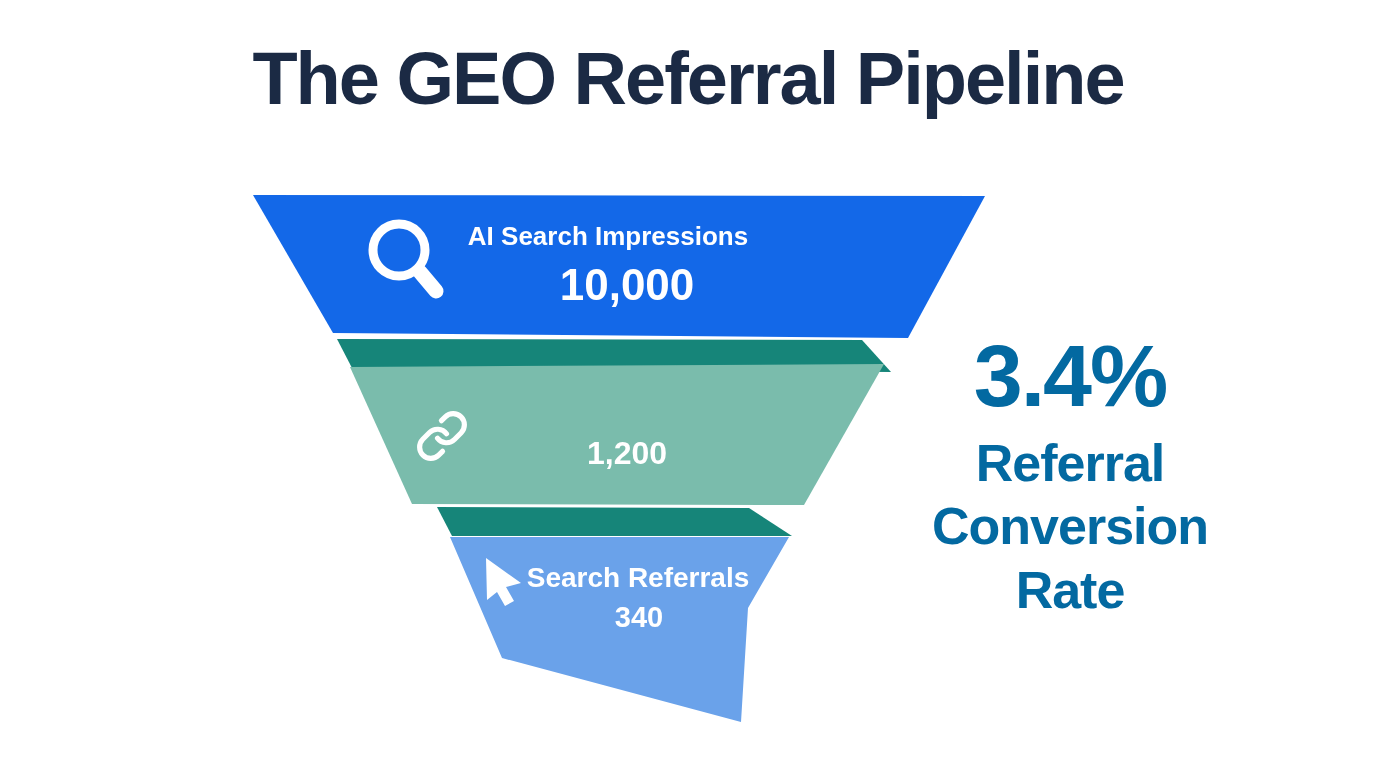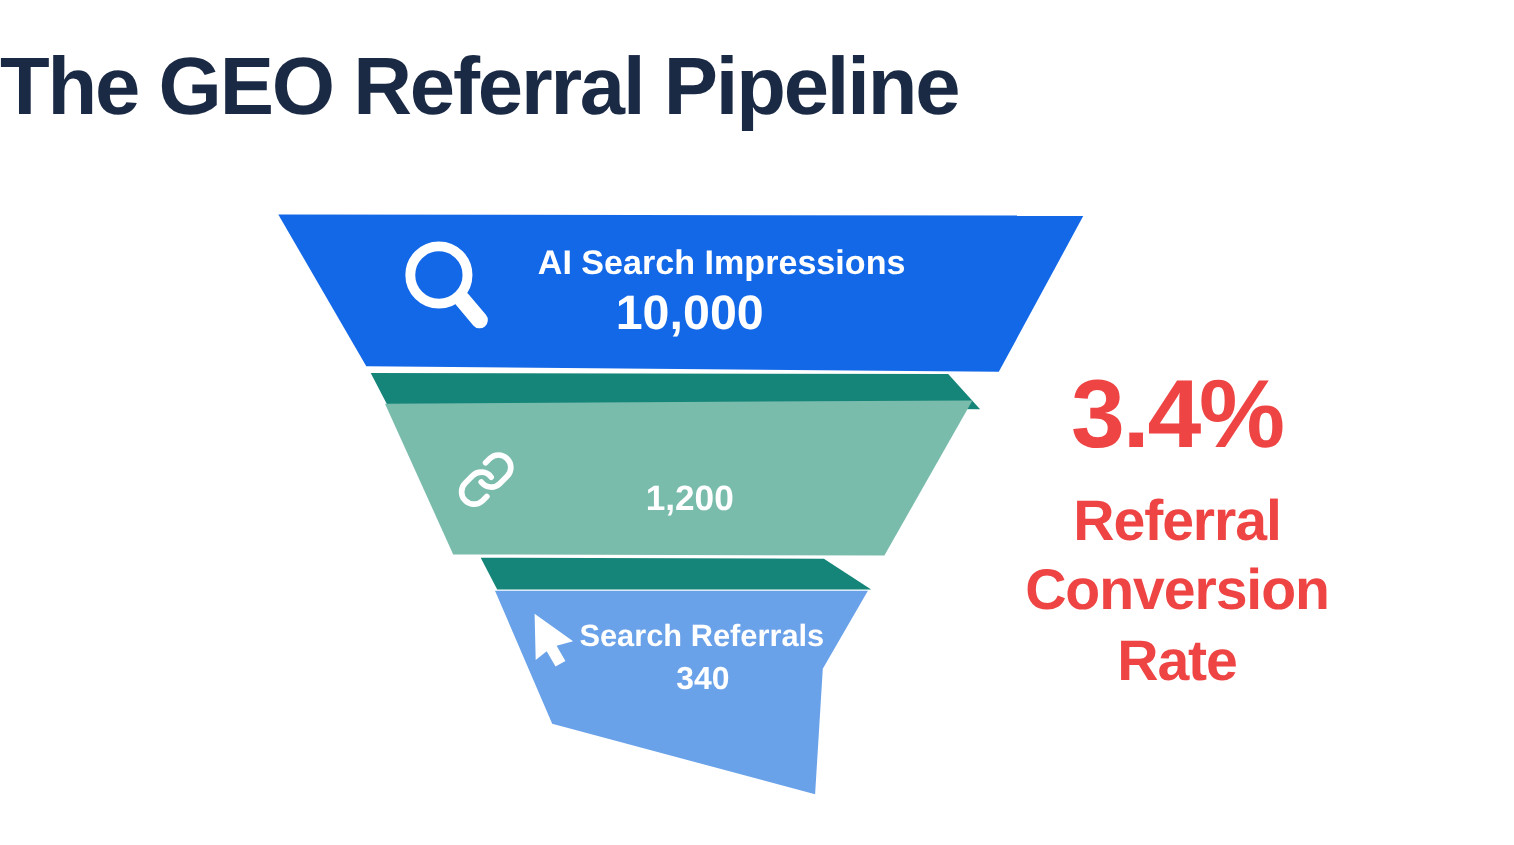--- a/index.html
+++ b/index.html
@@ -5,50 +5,51 @@
   html,body{margin:0;padding:0;background:#ffffff;}
   .canvas{
     position:relative;
     width:1376px;height:768px;
     background:#ffffff;
     overflow:hidden;
     font-family:"Liberation Sans", sans-serif;
   }
   .title{
     position:absolute;top:42px;left:0;width:100%;
+    text-align:center;
     font-size:74px;font-weight:800;letter-spacing:-2px;
     color:#1b2a44;
     line-height:1;
   }
   .funnel-svg{position:absolute;left:0;top:0;width:1376px;height:768px;}
   .stage-text{
     position:absolute;
     transform:translateX(-50%);
     color:#ffffff;
     font-weight:700;
     white-space:nowrap;
     line-height:1;
     text-align:center;
   }
-  .s1-label{left:656px;top:223px;font-size:31px;}
+  .s1-label{left:608px;top:223px;font-size:26px;}
   .s1-value{left:627px;top:263px;font-size:44px;}
   .s2-label{left:633px;top:396px;font-size:31px;}
   .s2-value{left:627px;top:437px;font-size:32px;}
   .s3-label{left:638px;top:564px;font-size:28px;}
   .s3-value{left:639px;top:603px;font-size:29px;}
   .stat{
     position:absolute;left:898px;top:332px;width:344px;
-    text-align:center;color:#ef4444;
+    text-align:center;color:#0369a1;
   }
   .stat-value{
     font-size:88px;font-weight:800;letter-spacing:-2px;line-height:1;
   }
   .stat-label{
     font-size:52px;font-weight:800;letter-spacing:-1px;line-height:1.22;
-    margin-top:23px;
+    margin-top:12px;
   }
 </style>
 </head>
 <body>
 
 <div class="canvas">
 
   <div class="title">The GEO Referral Pipeline</div>
 
   <svg class="funnel-svg" viewBox="0 0 1376 768">

